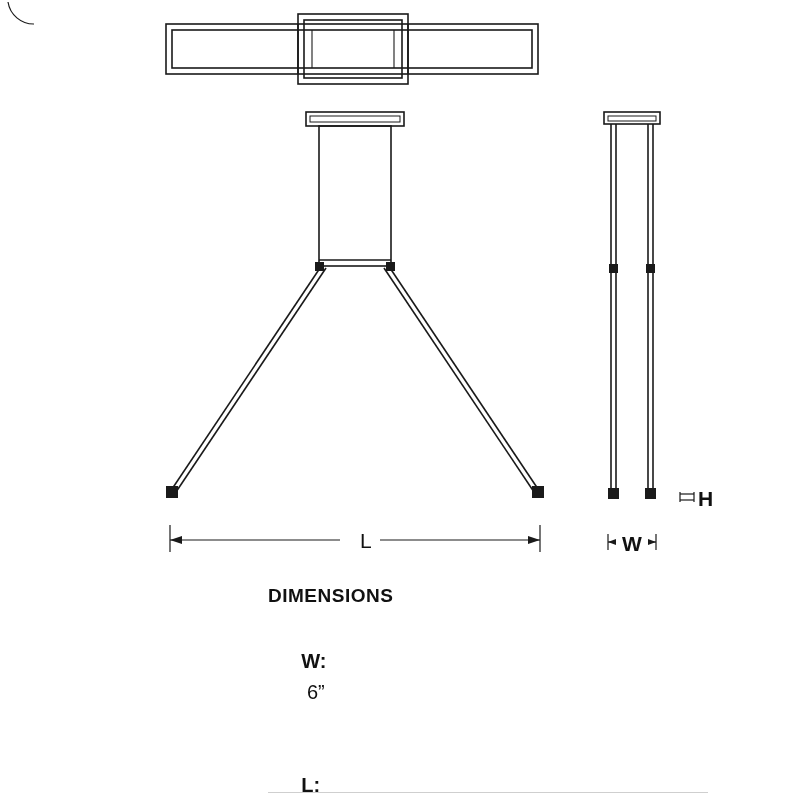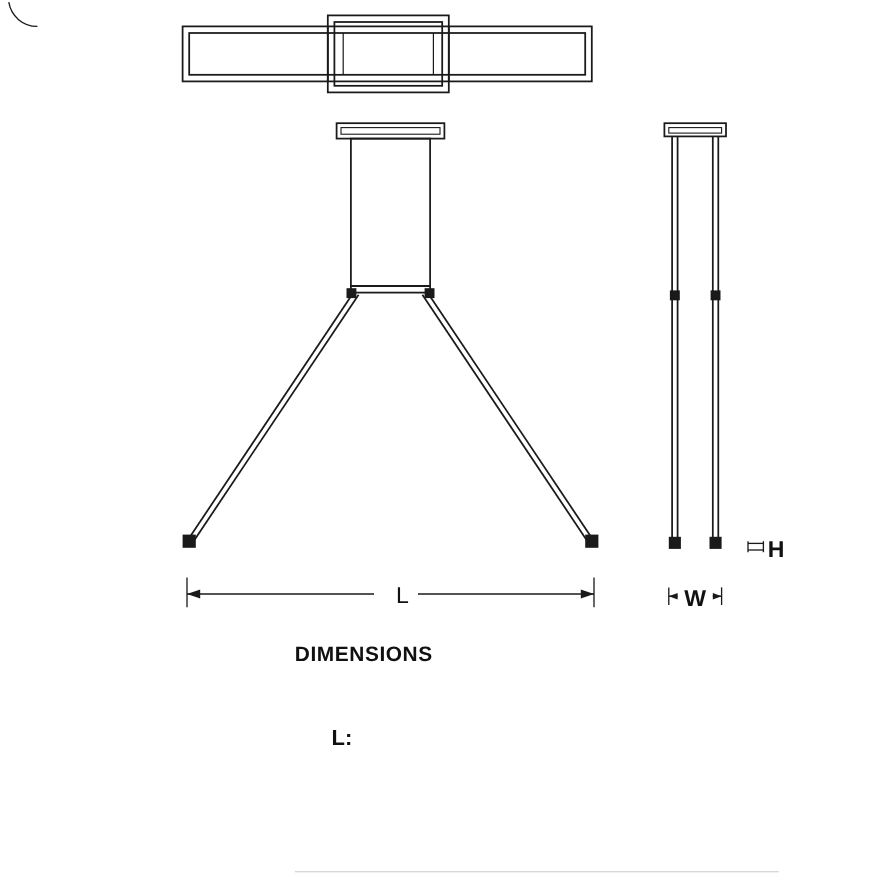--- a/index.html
+++ b/index.html
@@ -30,21 +30,21 @@
   .dim-block {
     position: absolute;
     left: 268px;
     top: 585px;
     width: 400px;
   }
   .dim-title {
     font-size: 19px;
     font-weight: bold;
     letter-spacing: 0.5px;
-    margin: 0 0 18px 0;
+    margin: 0 0 8px 0;
     color: #111111;
   }
   .dim-line {
     font-size: 20px;
     line-height: 31px;
     color: #111111;
     white-space: pre;
   }
   .dim-line .lbl {
     font-weight: bold;
@@ -153,20 +153,24 @@
     </g>
 
     <text id="lbl-L" x="360" y="548" font-family="Liberation Sans, sans-serif" font-size="21" fill="#111111">L</text>
     <text id="lbl-W" x="622" y="551" font-family="Liberation Sans, sans-serif" font-size="21" font-weight="bold" fill="#111111">W</text>
     <text id="lbl-H" x="698" y="506" font-family="Liberation Sans, sans-serif" font-size="21" font-weight="bold" fill="#111111">H</text>
   </svg>
 
   <div class="dim-block">
     <div class="dim-title">DIMENSIONS</div>
 
+    <div class="dim-line">
+      <span class="lbl">W:</span>
+      <span> 6”</span>
+    </div>
 
     <div class="dim-line">
       <span class="lbl">L:</span>
       
     </div>
 
   </div>
 
   <div class="bottom-rule"></div>
 </div>

